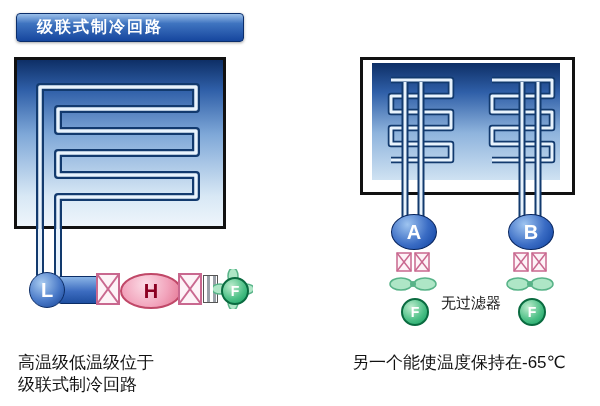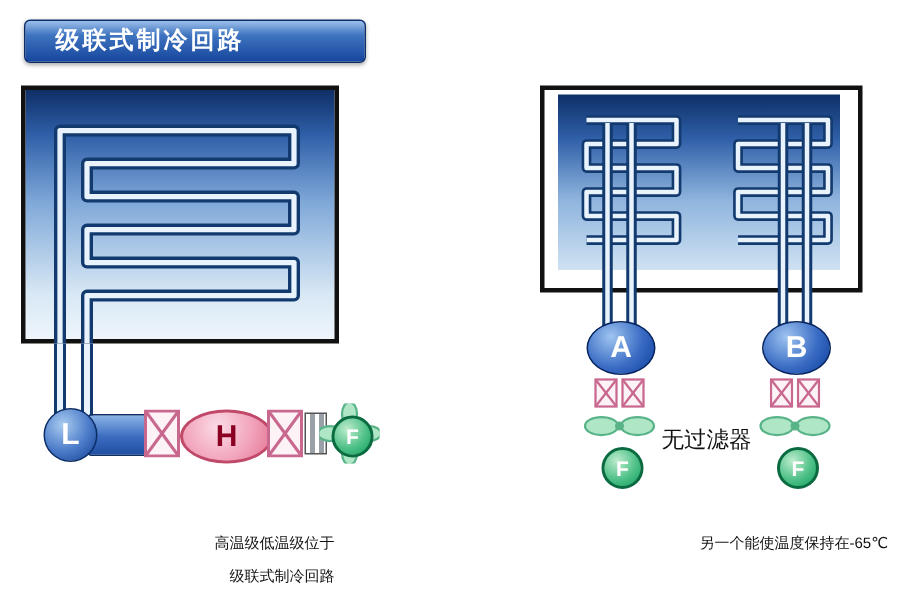--- a/index.html
+++ b/index.html
@@ -59,21 +59,21 @@
   .circle-green{
     position:absolute;border-radius:50%;border:2px solid #0a6b40;z-index:4;
     background:radial-gradient(circle at 35% 30%,#bdeccd 0%,#4fc188 55%,#0f9e5e 100%);
     display:flex;align-items:center;justify-content:center;
   }
   .circle-green span{color:#ffffff;font-weight:bold;font-size:14px;}
   .icon-svg{position:absolute;z-index:2;}
 
   
   .small-label{position:absolute;z-index:5;font-size:15px;color:#111;text-align:center;}
-  .caption{position:absolute;z-index:5;font-size:10px;color:#111;text-align:right;line-height:22px;}
+  .caption{position:absolute;z-index:5;font-size:17px;color:#111;text-align:left;line-height:22px;}
 </style>
 </head>
 <body>
 
 <div class="canvas">
 
   <div class="banner left-b" style="left:16px;top:13px;width:206px;">
     <span>级联式制冷回路</span>
   </div>
 
@@ -185,19 +185,19 @@
     <circle cx="24" cy="9" r="3" fill="#58b388"></circle>
   </svg>
 
   <div class="circle-green" style="left:401px;top:298px;width:24px;height:24px;">
     <span>F</span>
   </div>
   <div class="circle-green" style="left:518px;top:298px;width:24px;height:24px;">
     <span>F</span>
   </div>
 
-  <div class="small-label" style="left:431px;top:284px;width:80px;">无过滤器</div>
+  <div class="small-label" style="left:431px;top:294px;width:80px;">无过滤器</div>
 
   <div class="caption" style="left:352px;top:352px;width:240px;">
     <div>另一个能使温度保持在-65℃</div>
   </div>
 
 </div>
 
 </body></html>

